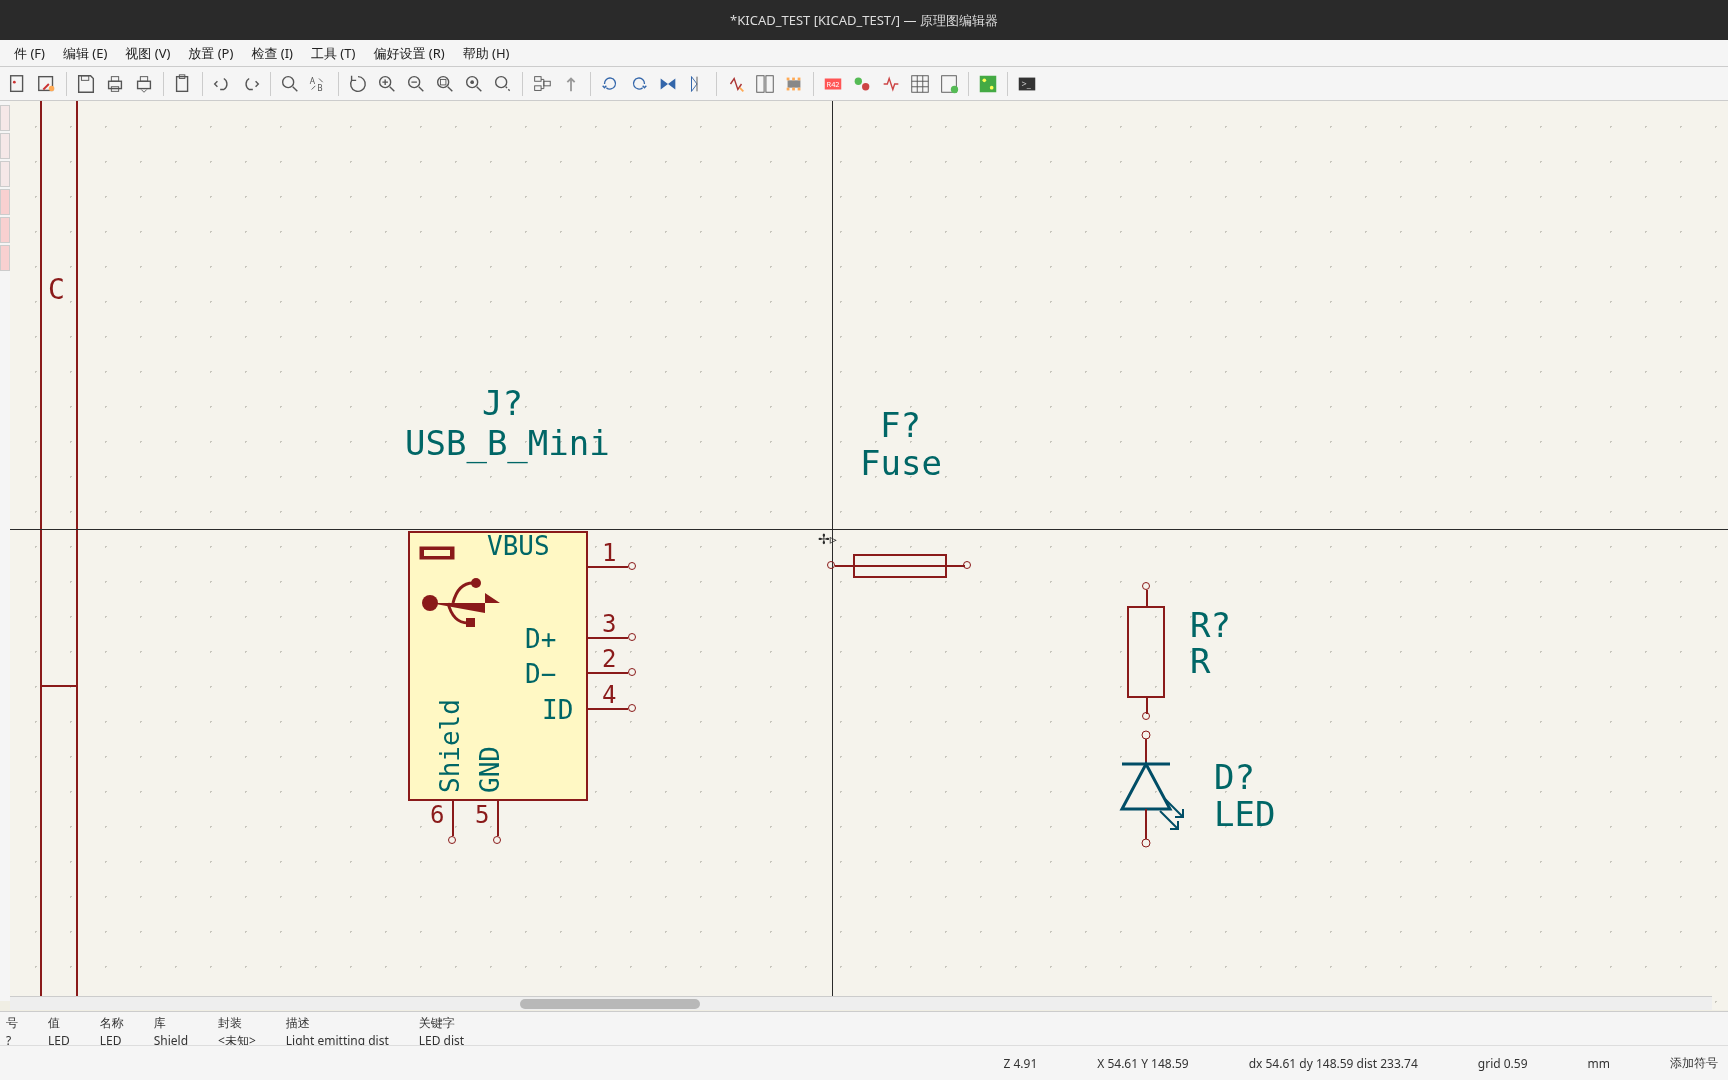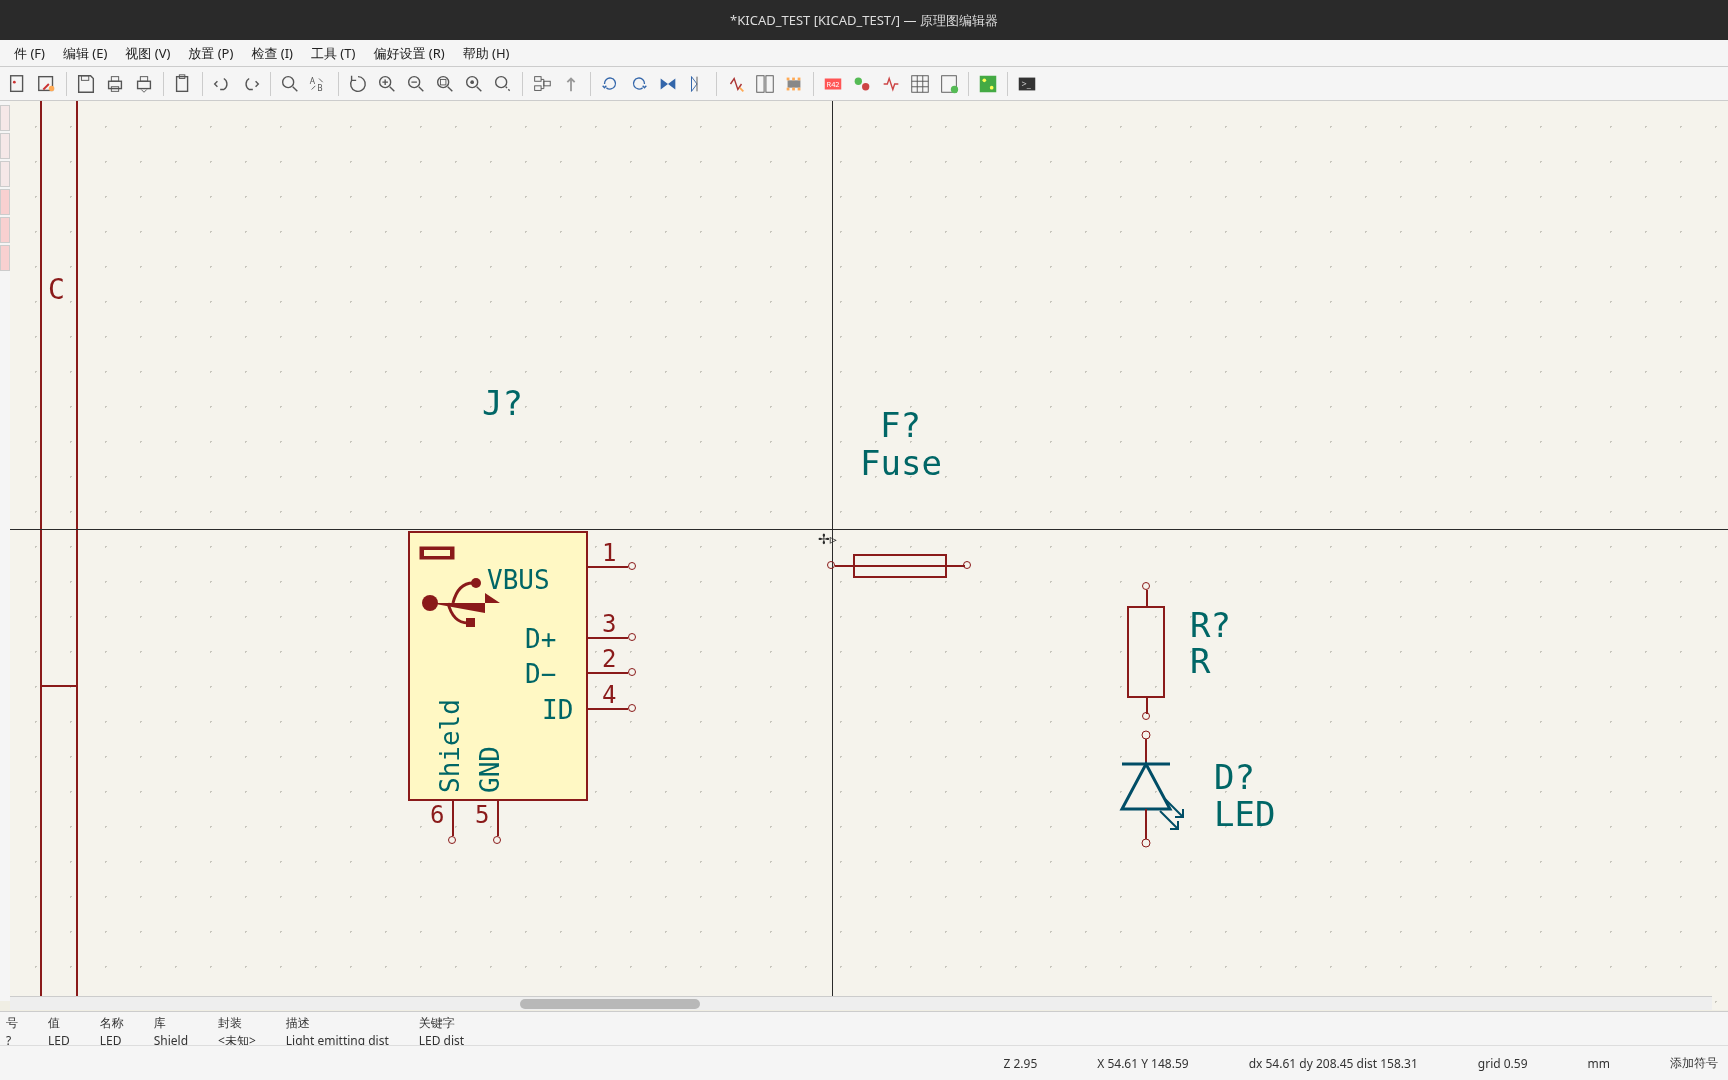--- a/index.html
+++ b/index.html
@@ -462,37 +462,38 @@
   <div class="sheet-border-v1" style="left:30px"></div>
   <div class="sheet-border-v2" style="left:66px"></div>
   <div class="sheet-border-h" style="top:584px; left:30px; width:36px"></div>
   <div class="sheet-edge-label" style="left:38px; top:172px">C</div>
 
   <div class="crosshair-h" style="top:428px"></div>
   <div class="crosshair-v" style="left:822px"></div>
   <div class="cursor-mark" style="left:808px; top:428px">✢▹</div>
 
   <div class="comp-ref" style="left:472px; top:282px">J?</div>
+  <div class="comp-val" style="left:395px; top:322px">USB_B_Mini</div>
   <div class="usb-body" style="left:398px; top:430px; width:180px; height:270px">
 
     <svg style="position:absolute; left:8px; top:10px; width:40px; height:22px">
         <rect x="2" y="4" width="34" height="12" fill="#8a1a1a" stroke="#8a1a1a"></rect>
         <rect x="6" y="7" width="26" height="6" fill="#fff8c4"></rect>
       </svg>
     <svg style="position:absolute; left:8px; top:40px; width:100px; height:60px">
       <circle cx="12" cy="30" r="8" fill="#8a1a1a"></circle>
       <path d="M12 30 h70 l-15 -10 v20 z" fill="#8a1a1a"></path>
       <path d="M35 30 q5 -20 20 -20" fill="none" stroke="#8a1a1a" stroke-width="3"></path>
       <circle cx="58" cy="10" r="5" fill="#8a1a1a"></circle>
       <path d="M30 30 q5 20 20 20" fill="none" stroke="#8a1a1a" stroke-width="3"></path>
       <rect x="48" y="45" width="9" height="9" fill="#8a1a1a"></rect>
     </svg>
   </div>
 
-  <div class="pin-name" style="left:477px; top:464px">VBUS</div>
+  <div class="pin-name" style="left:477px; top:430px">VBUS</div>
   <div class="pin-line" style="left:578px; top:465px; width:40px; height:2px"></div>
   <div class="pin-endpt" style="left:618px; top:461px"></div>
   <div class="pin-num" style="left:592px; top:438px">1</div>
 
   <div class="pin-name" style="left:515px; top:523px">D+</div>
   <div class="pin-line" style="left:578px; top:536px; width:40px; height:2px"></div>
   <div class="pin-endpt" style="left:618px; top:532px"></div>
   <div class="pin-num" style="left:592px; top:509px">3</div>
 
   <div class="pin-name" style="left:515px; top:558px">D−</div>
@@ -575,19 +576,19 @@
     <span class="val">Light emitting dist</span>
   </div>
   <div class="info-col">
     <span class="label">关键字</span>
     <span class="val">LED dist</span>
   </div>
 </div>
 
 <div class="status-bar">
   <span class="spacer"></span>
-  <span>Z 2.95</span>
+  <span>Z 4.91</span>
   <span>X 54.61  Y 148.59</span>
-  <span>dx 54.61  dy 208.45  dist 158.31</span>
+  <span>dx 54.61  dy 148.59  dist 233.74</span>
   <span>grid 0.59</span>
   <span>mm</span>
   <span>添加符号</span>
 </div>
 
 </body></html>

